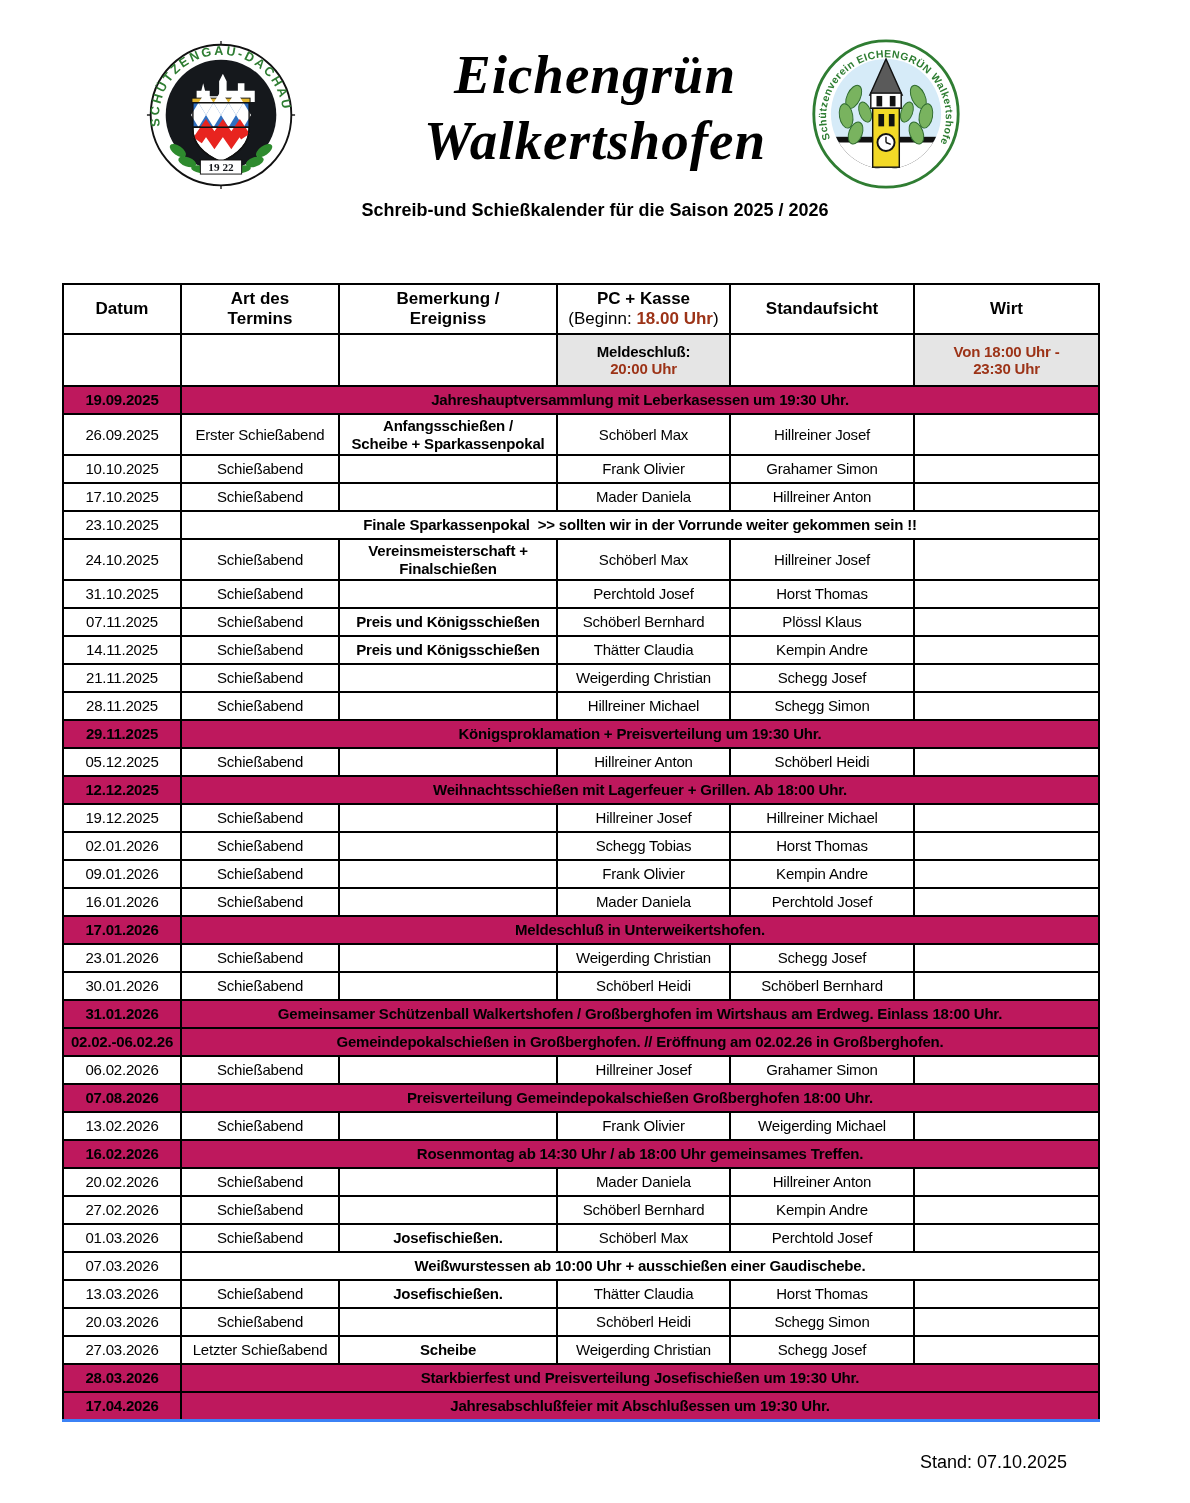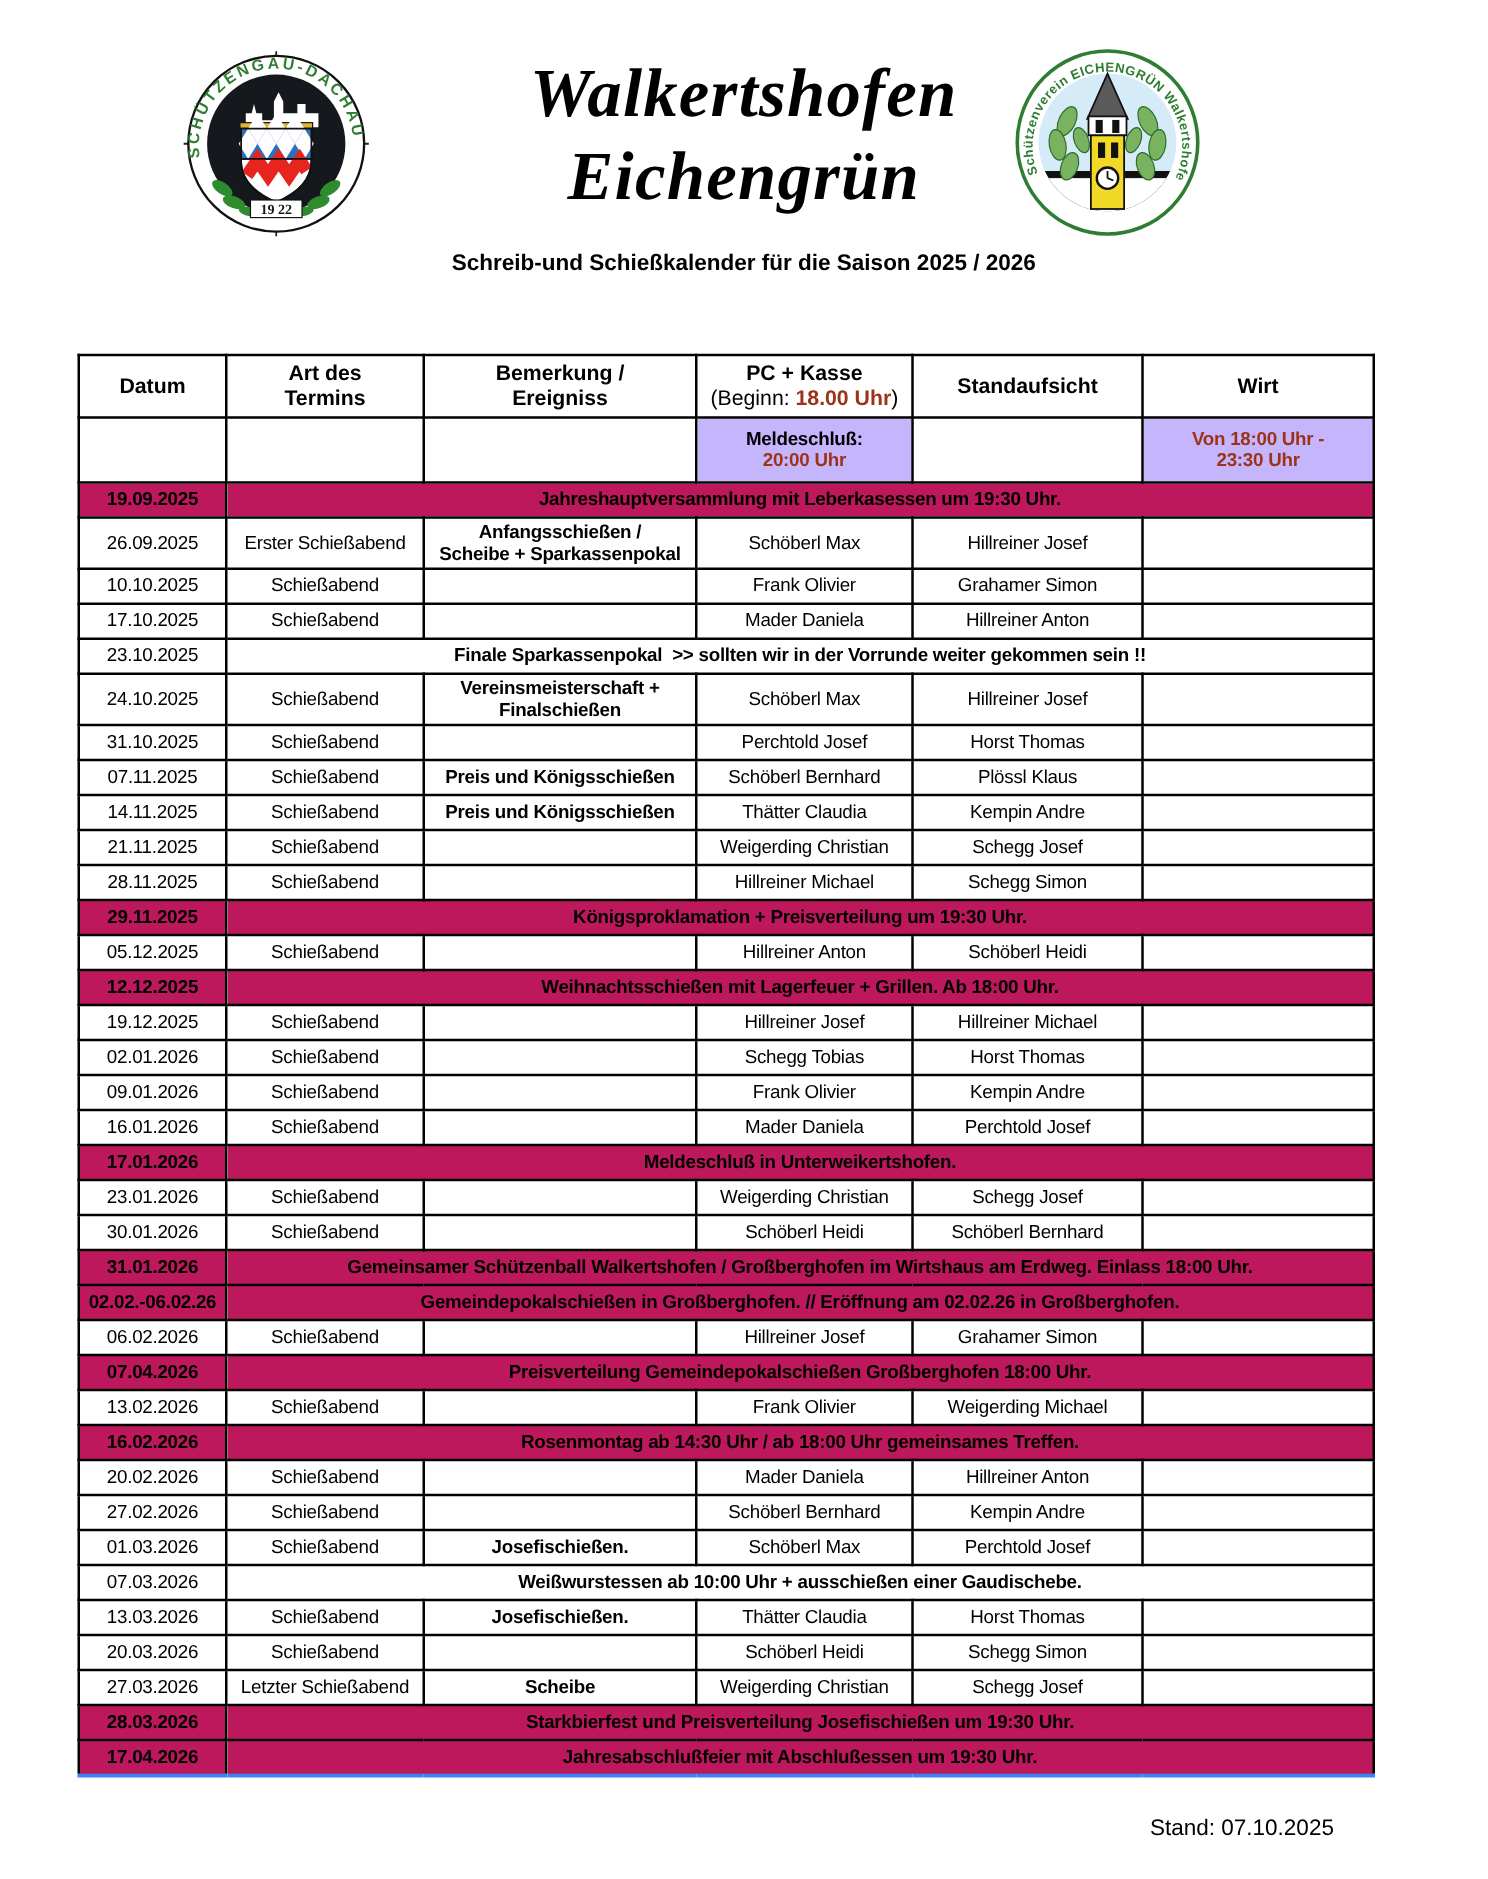--- a/index.html
+++ b/index.html
@@ -25,21 +25,21 @@
   tr.hdr2 td{height:50px;font-weight:bold;font-size:17px;letter-spacing:0;}
   tr.r td{height:26px;text-align:center;}
   tr.r.tall td{height:39px;}
   td.datecell{text-align:center;}
   td.datesmall{font-size:14px;letter-spacing:-0.7px;padding:0 1px;}
   td.bem{font-weight:bold;white-space:pre-line;font-size:14.5px;}
   td.evt{text-align:left;font-weight:bold;padding-left:9px;white-space:pre-wrap;}
   tr.green td{background:#be185d;}
   tr.green td.datecell{font-weight:bold;}
   td.big{font-size:17px;letter-spacing:0;}
-  .yellow{background:#c4b5fd;}
+  .yellow{background:#e5e5e5;}
   .hdrsub{font-weight:normal;font-size:17px;letter-spacing:0;}
   .red{color:#9c3317;font-weight:bold;}
   .pre{white-space:pre-line;}
   #cal tr:last-child td{border-bottom:3px solid #3b82f6;}
 
   
   #stand{position:absolute;top:1452px;left:920px;font-size:18px;}
 </style>
 </head>
 <body>
@@ -122,22 +122,22 @@
     <rect x="83" y="80" width="6" height="13" fill="#111"></rect>
     <circle cx="80" cy="110" r="9" fill="#ffffff" stroke="#111" stroke-width="2"></circle>
     <line x1="80" y1="110" x2="80" y2="104" stroke="#111" stroke-width="1.5"></line>
     <line x1="80" y1="110" x2="85" y2="112" stroke="#111" stroke-width="1.5"></line>
     <text font-size="11" font-weight="bold" fill="#2e7d32" letter-spacing="0.5" font-family="Liberation Sans, sans-serif">
       <textPath href="#arcR" startOffset="2">Schützenverein EICHENGRÜN Walkertshofen</textPath>
     </text>
   </svg>
 
   <div id="title">
+    <div>Eichengrün</div>
     <div>Walkertshofen</div>
-    <div>Eichengrün</div>
   </div>
 
   <div id="subtitle">Schreib-und Schießkalender für die Saison 2025 / 2026</div>
 
   <table id="cal">
     <colgroup>
       <col style="width:118px">
         <col style="width:158px">
         <col style="width:218px">
       <col style="width:173px">
@@ -333,21 +333,21 @@
         </tr>
         <tr class="r">
           <td class="datecell">06.02.2026</td>
           <td>Schießabend</td>
           <td class="bem"></td>
           <td>Hillreiner Josef</td>
           <td>Grahamer Simon</td>
           <td></td>
         </tr>
         <tr class="r green">
-          <td class="datecell">07.04.2026</td>
+          <td class="datecell">07.08.2026</td>
           <td class="evt" colspan="5">Preisverteilung Gemeindepokalschießen Großberghofen 18:00 Uhr.</td>
         </tr>
         <tr class="r">
           <td class="datecell">13.02.2026</td>
           <td>Schießabend</td>
           <td class="bem"></td>
           <td class="big">Frank Olivier</td>
           <td>Weigerding Michael</td>
           <td></td>
         </tr>

